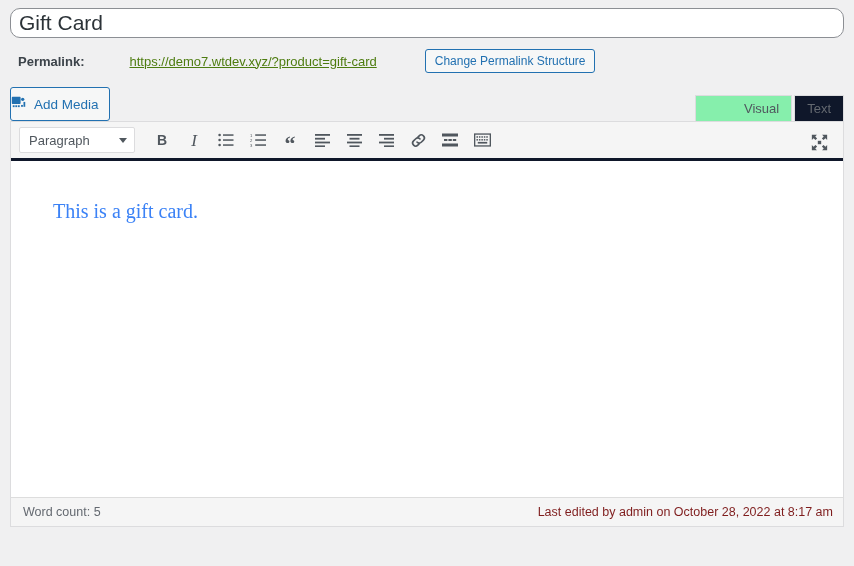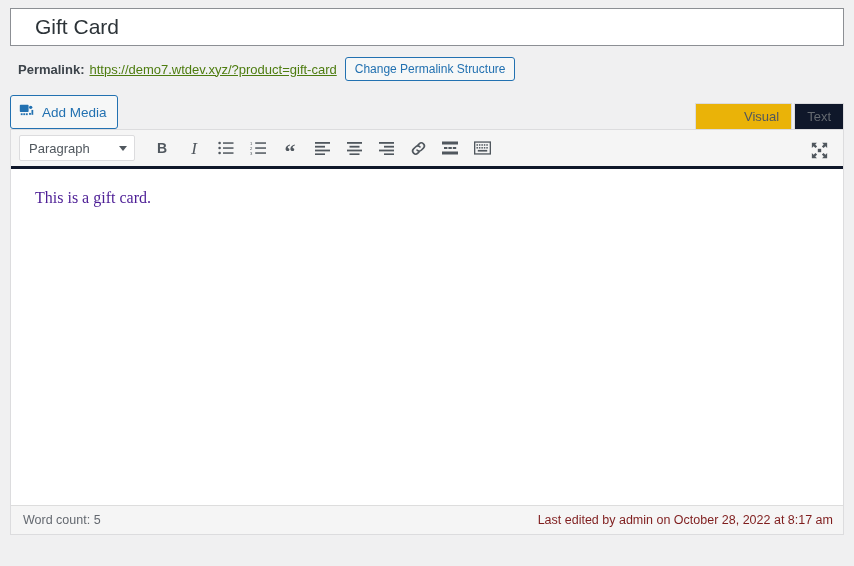--- a/index.html
+++ b/index.html
@@ -25,41 +25,42 @@
   }
 
   
   .title-wrap {
     width: 100%;
   }
   .title-input {
     display: block;
     box-sizing: border-box;
     width: 834px;
-    height: 38px;
-    padding: 3px 24px;
+    height: 30px;
+    padding: 3px 8px;
     margin: 0;
     border: 1px solid #8c8f94;
-    border-radius: 0;
+    border-radius: 10px;
     background: #ffffff;
     color: #2c3338;
     font-family: "Liberation Sans", sans-serif;
     font-size: 21px;
     font-weight: 400;
     line-height: 30px;
     outline: none;
   }
 
   
   .permalink-row {
     display: flex;
     align-items: center;
     margin: 11px 0 0 0;
     padding-left: 8px;
     height: 24px;
+    gap: 40px;
   }
   .permalink-label {
     font-size: 13px;
     font-weight: bold;
     color: #3c434a;
     margin-right: 5px;
     white-space: nowrap;
   }
   .permalink-link {
     font-size: 13px;
@@ -95,21 +96,21 @@
     height: 34px;
   }
   .add-media-btn {
     position: absolute;
     left: 0;
     top: 0;
     display: inline-flex;
     align-items: center;
     box-sizing: border-box;
     height: 34px;
-    padding: 0 10px 0 8px;
+    padding: 0 10px 0 0;
     border: 1px solid #2271b1;
     border-radius: 3px;
     background: #f6f7f7;
     color: #2271b1;
     font-size: 13px;
     cursor: pointer;
   }
   .add-media-btn .label {
     margin-left: 7px;
     font-size: 13.5px;
@@ -136,21 +137,21 @@
     border: 1px solid #dcdcde;
     border-bottom: none;
     background: #0f172a;
     color: #646970;
     font-size: 13px;
     line-height: 25px;
     cursor: pointer;
     margin-left: 2px;
   }
   .etab.active {
-    background: #eab308;
+    background: #86efac;
     color: #50575e;
     border-color: #dcdcde;
     padding-left: 48px;
   }
 
   
   .editor-box {
     box-sizing: border-box;
     width: 834px;
     border: 1px solid #dcdcde;
@@ -225,25 +226,25 @@
 
   
   .content-area {
     box-sizing: border-box;
     height: 336px;
     padding: 16px 24px;
     background: #ffffff;
     overflow: hidden;
   }
   .content-area p {
-    margin: 0;
+    margin: 18px;
     font-family: "Liberation Serif", serif;
-    font-size: 16px;
+    font-size: 20px;
     line-height: 1.6;
-    color: #4c1d95;
+    color: #3b82f6;
   }
 
   
   .statusbar {
     box-sizing: border-box;
     display: flex;
     align-items: center;
     justify-content: space-between;
     height: 29px;
     padding: 0 10px 0 12px;

